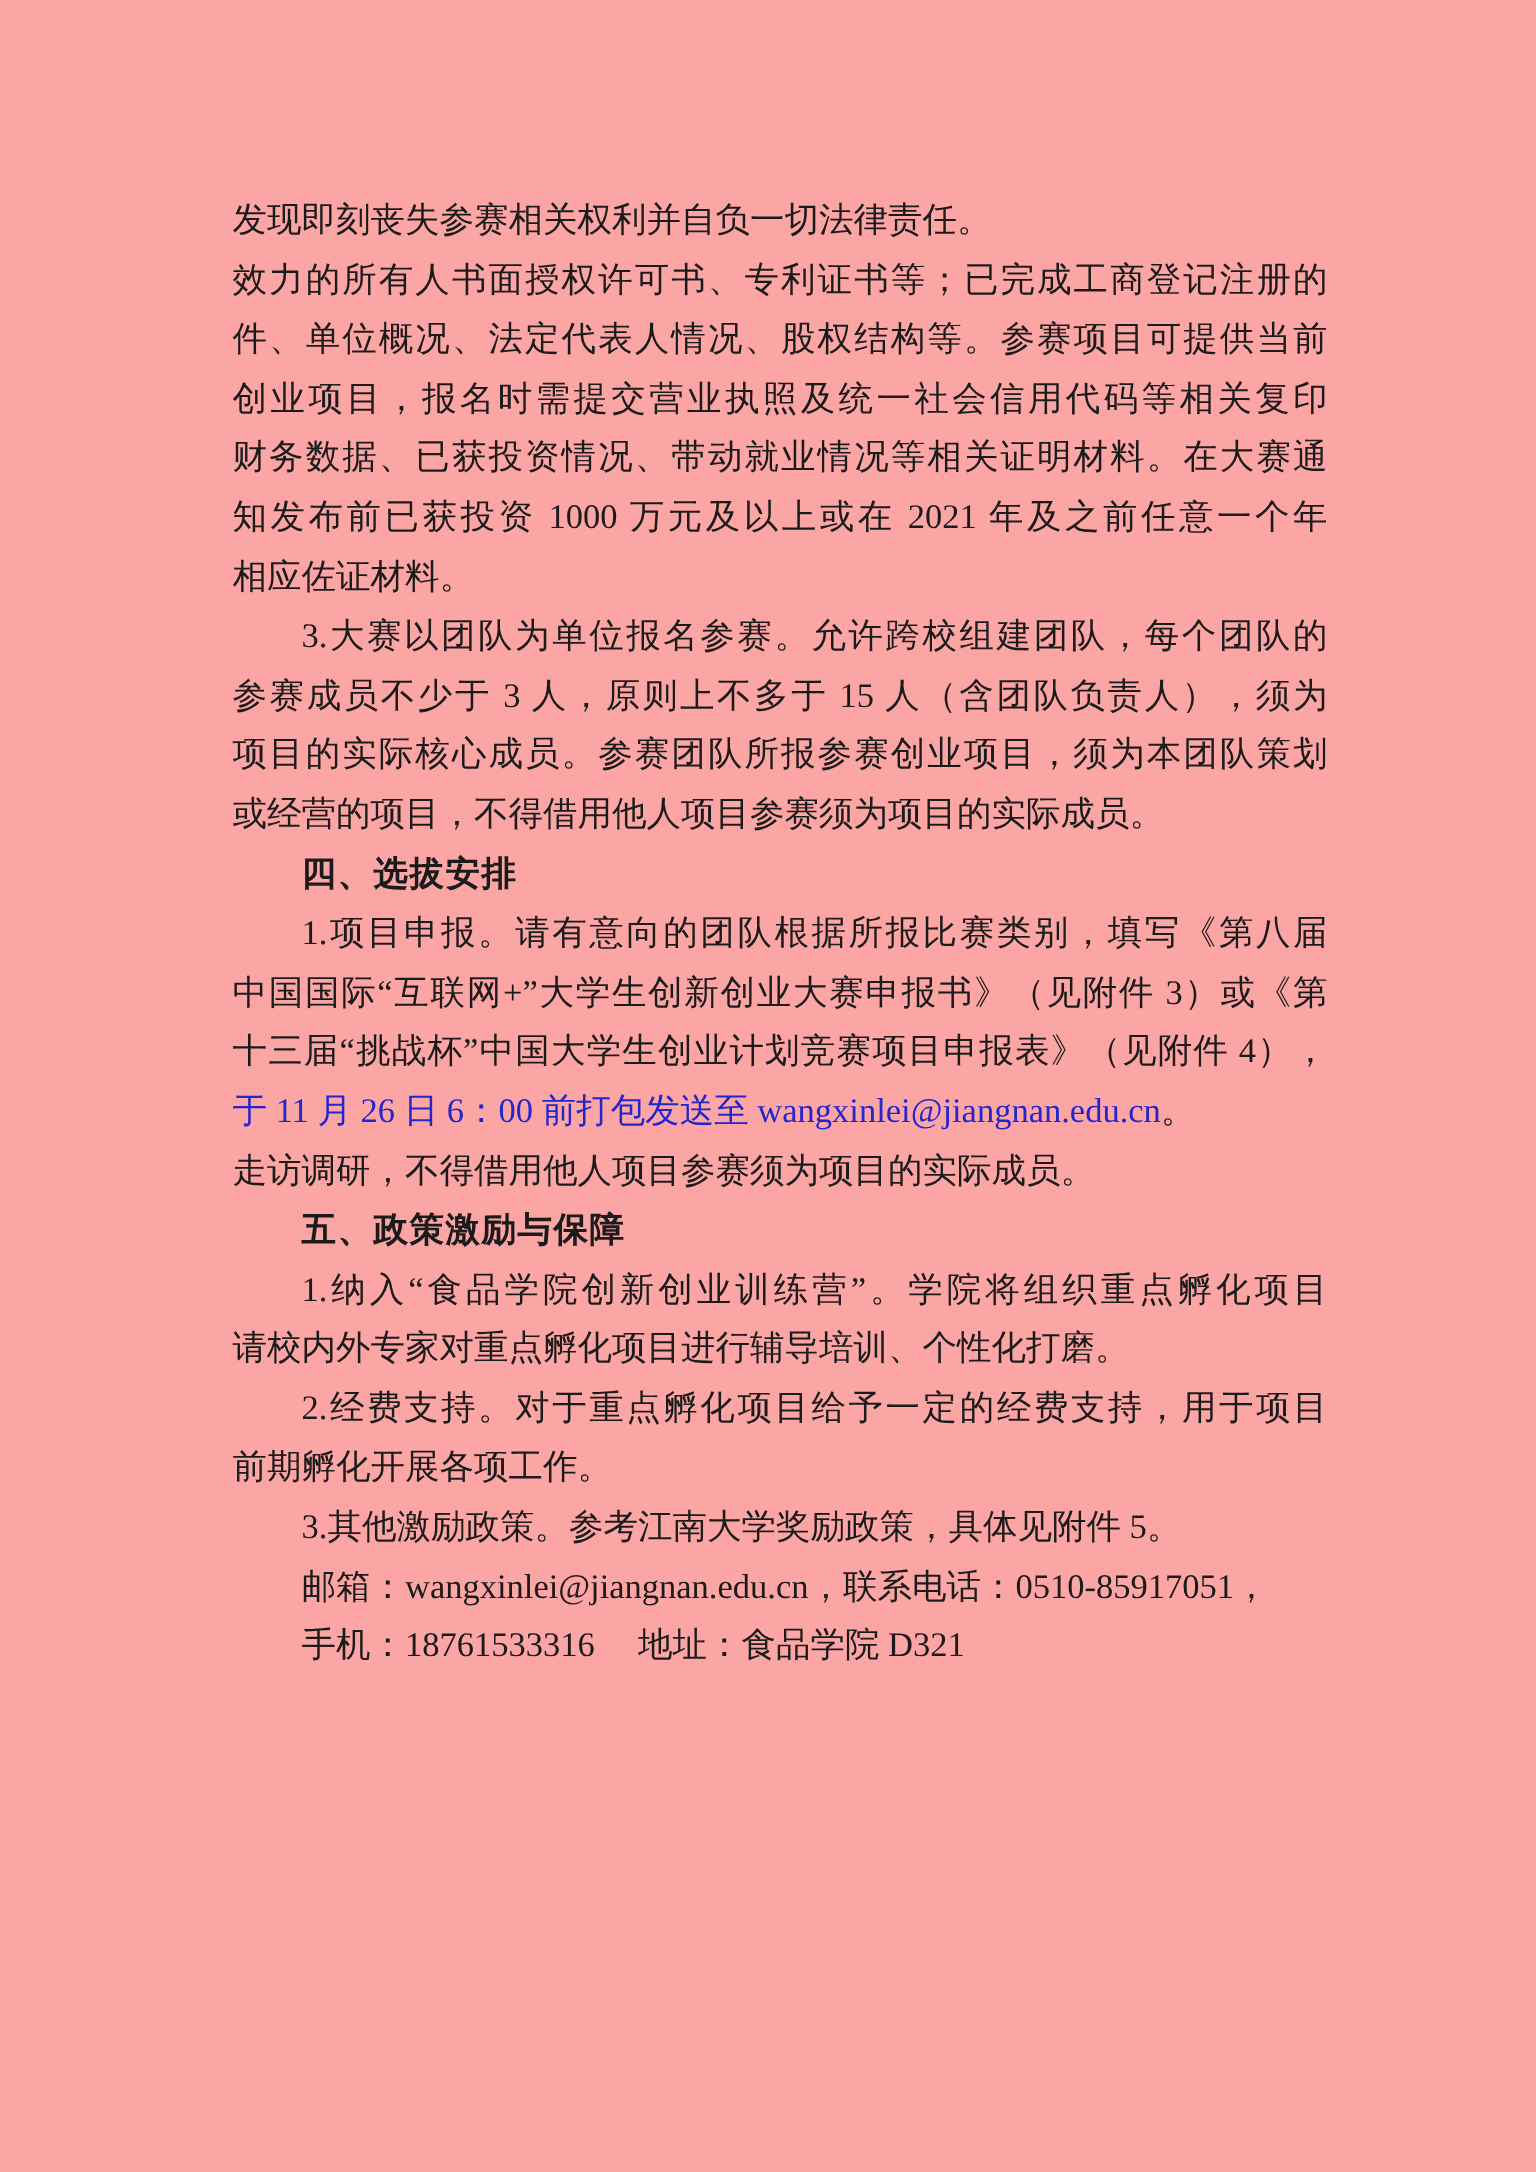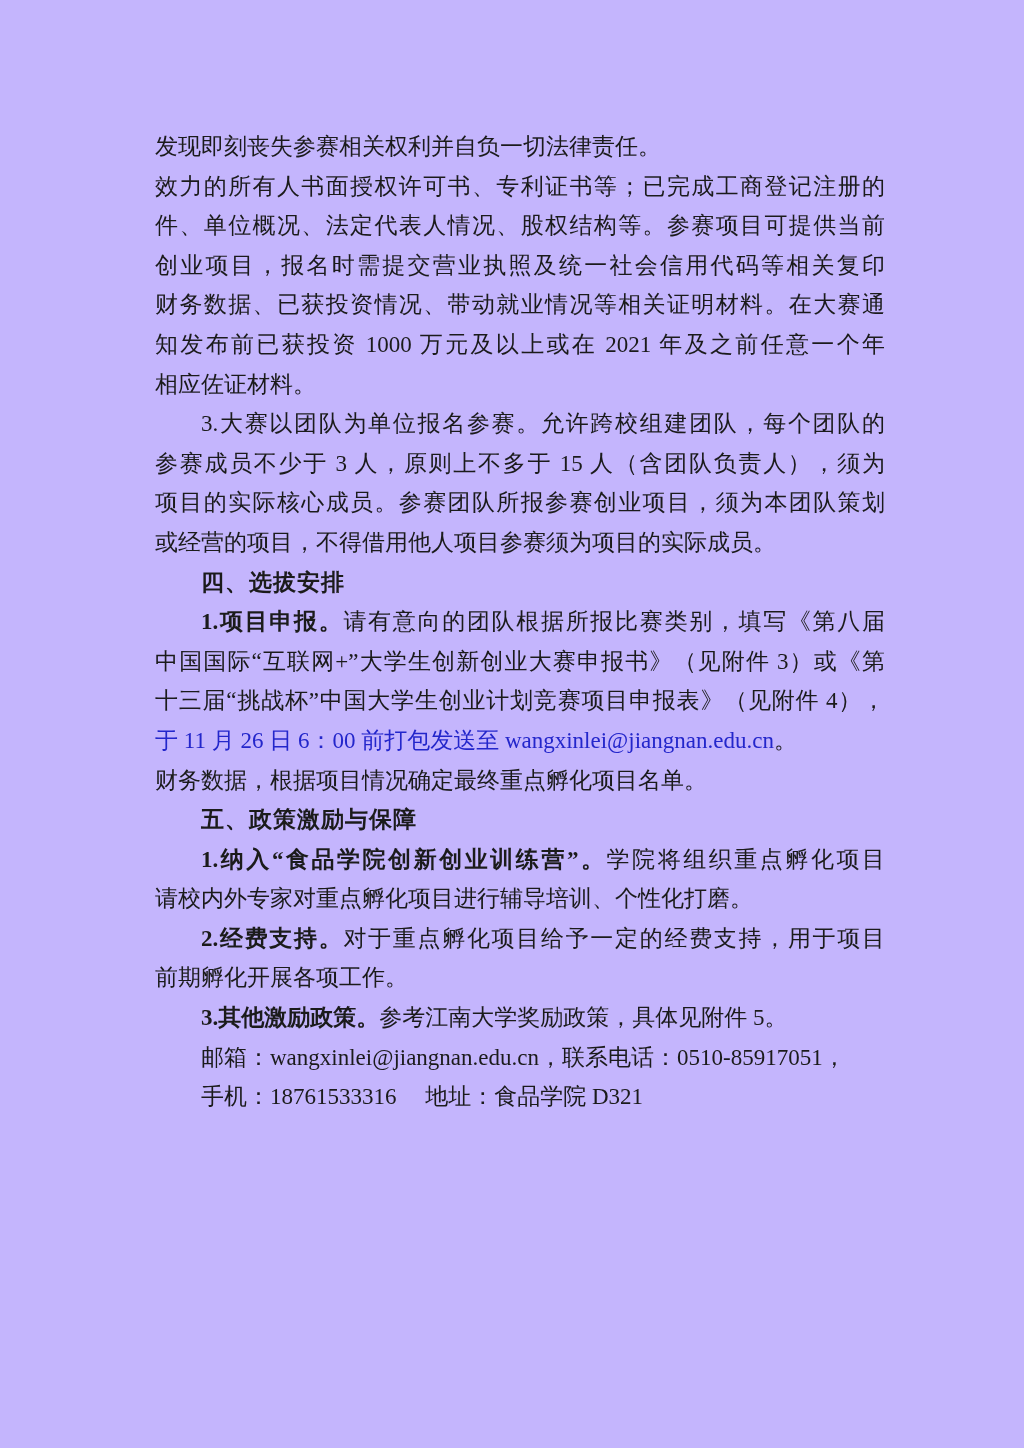--- a/index.html
+++ b/index.html
@@ -10,21 +10,21 @@
   body {
     width: 1024px;
     height: 1448px;
     position: relative;
     overflow: hidden;
     font-family: "Liberation Serif", "DejaVu Serif", serif;
   }
   .page {
     position: absolute;
     inset: 0;
-    background: #c4b5fd;
+    background: #fca5a5;
   }
   .doc-body {
     position: absolute;
     left: 155px;
     top: 127px;
     width: 730px;
   }
   .line {
     font-size: 23px;
     line-height: 39.6px;
@@ -38,21 +38,21 @@
   }
   .line.ind {
     text-indent: 2em;
   }
   .seg-body {
     font-family: "Liberation Serif", "DejaVu Serif", serif;
     font-weight: normal;
   }
   .seg-bold {
     font-family: "Liberation Serif", "DejaVu Serif", serif;
-    font-weight: bold;
+    font-weight: normal;
   }
   .seg-heading {
     font-family: "Liberation Sans", "DejaVu Sans", sans-serif;
     font-weight: 600;
     letter-spacing: 1px;
   }
   .seg-blue {
     color: #2326cb;
   }
 </style>
@@ -70,21 +70,21 @@
       <div class="line"><span class="seg-body">相应佐证材料。</span></div>
       <div class="line ind j"><span class="seg-body">3.大赛以团队为单位报名参赛。允许跨校组建团队，每个团队的</span></div>
       <div class="line j"><span class="seg-body">参赛成员不少于 3 人，原则上不多于 15 人（含团队负责人），须为</span></div>
       <div class="line j"><span class="seg-body">项目的实际核心成员。参赛团队所报参赛创业项目，须为本团队策划</span></div>
       <div class="line"><span class="seg-body">或经营的项目，不得借用他人项目参赛须为项目的实际成员。</span></div>
       <div class="line ind"><span class="seg-heading">四、选拔安排</span></div>
       <div class="line ind j"><span class="seg-bold">1.项目申报。</span><span class="seg-body">请有意向的团队根据所报比赛类别，填写《第八届</span></div>
       <div class="line j"><span class="seg-body">中国国际“互联网+”大学生创新创业大赛申报书》（见附件 3）或《第</span></div>
       <div class="line j"><span class="seg-body">十三届“挑战杯”中国大学生创业计划竞赛项目申报表》（见附件 4），</span></div>
       <div class="line"><span class="seg-blue">于 11 月 26 日 6：00 前打包发送至 wangxinlei@jiangnan.edu.cn</span><span class="seg-body">。</span></div>
-      <div class="line"><span class="seg-body">财务数据，根据项目情况确定最终重点孵化项目名单。</span></div>
+      <div class="line"><span class="seg-body">走访调研，不得借用他人项目参赛须为项目的实际成员。</span></div>
       <div class="line ind"><span class="seg-heading">五、政策激励与保障</span></div>
       <div class="line ind j"><span class="seg-bold">1.纳入“食品学院创新创业训练营”。</span><span class="seg-body">学院将组织重点孵化项目</span></div>
       <div class="line"><span class="seg-body">请校内外专家对重点孵化项目进行辅导培训、个性化打磨。</span></div>
       <div class="line ind j"><span class="seg-bold">2.经费支持。</span><span class="seg-body">对于重点孵化项目给予一定的经费支持，用于项目</span></div>
       <div class="line"><span class="seg-body">前期孵化开展各项工作。</span></div>
       <div class="line ind"><span class="seg-bold">3.其他激励政策。</span><span class="seg-body">参考江南大学奖励政策，具体见附件 5。</span></div>
       <div class="line ind"><span class="seg-body">邮箱：wangxinlei@jiangnan.edu.cn，联系电话：0510-85917051，</span></div>
       <div class="line ind"><span class="seg-body">手机：18761533316　 地址：食品学院 D321</span></div>
     </div>
 </div>

